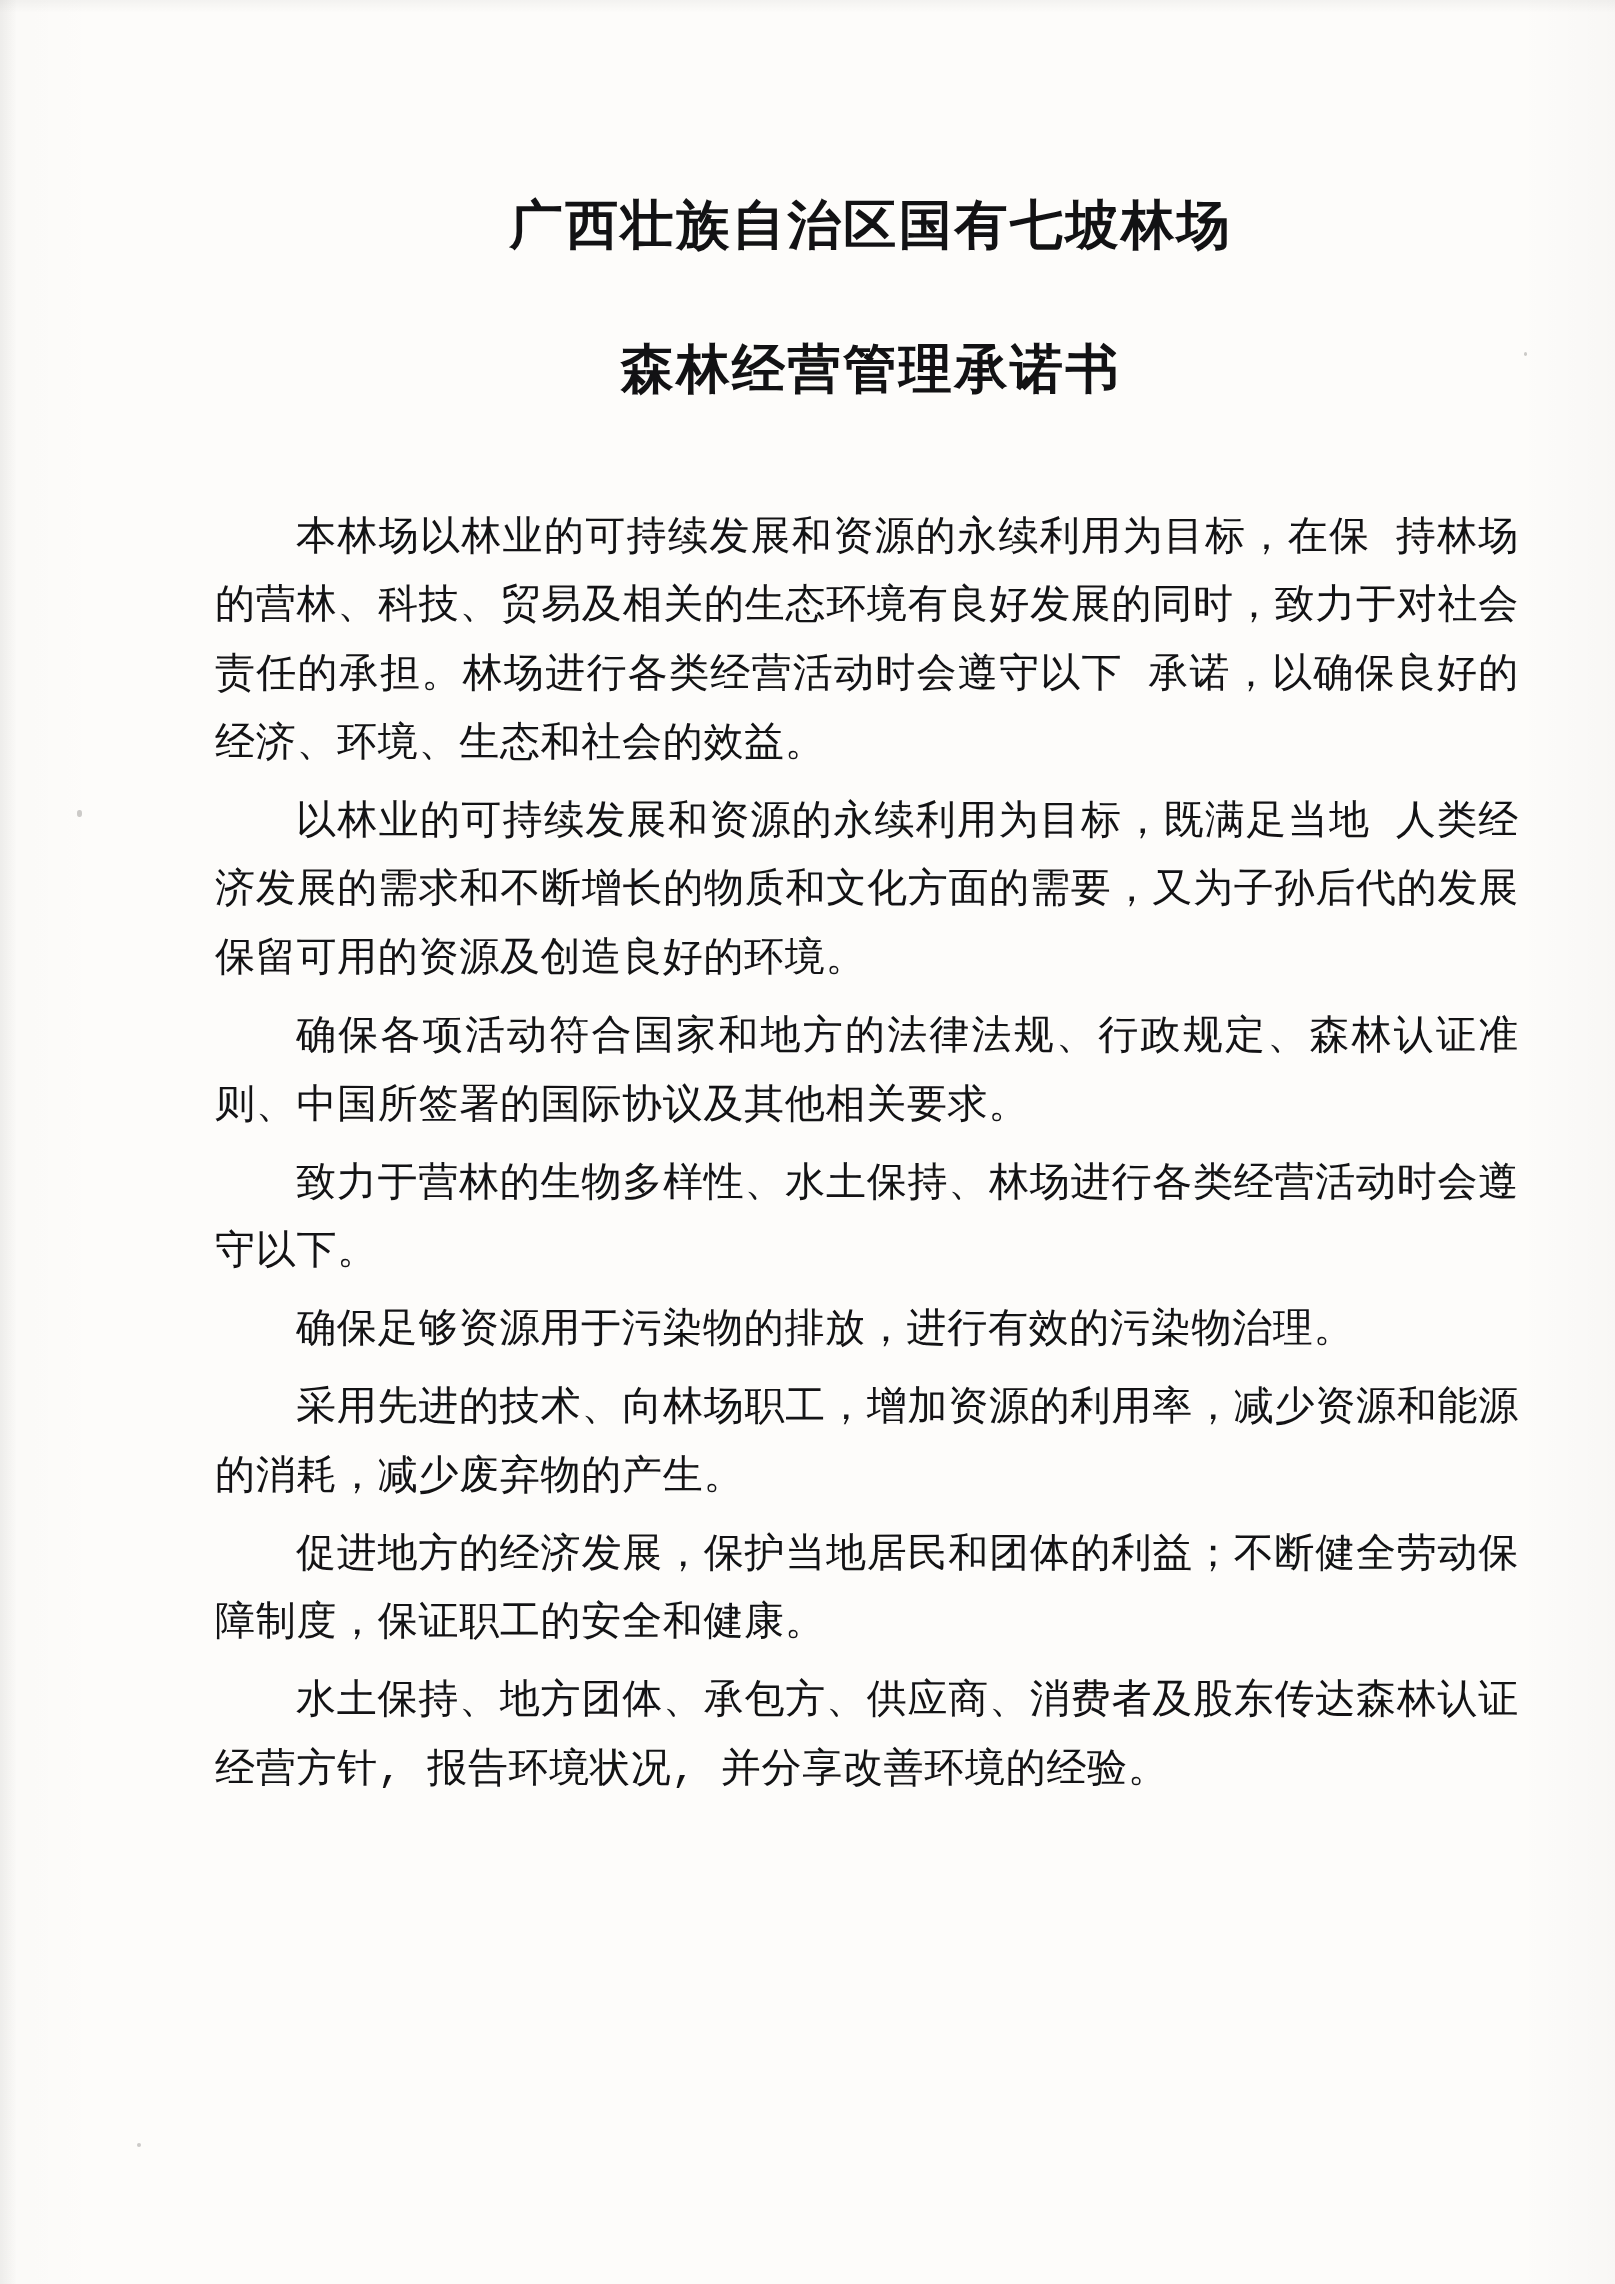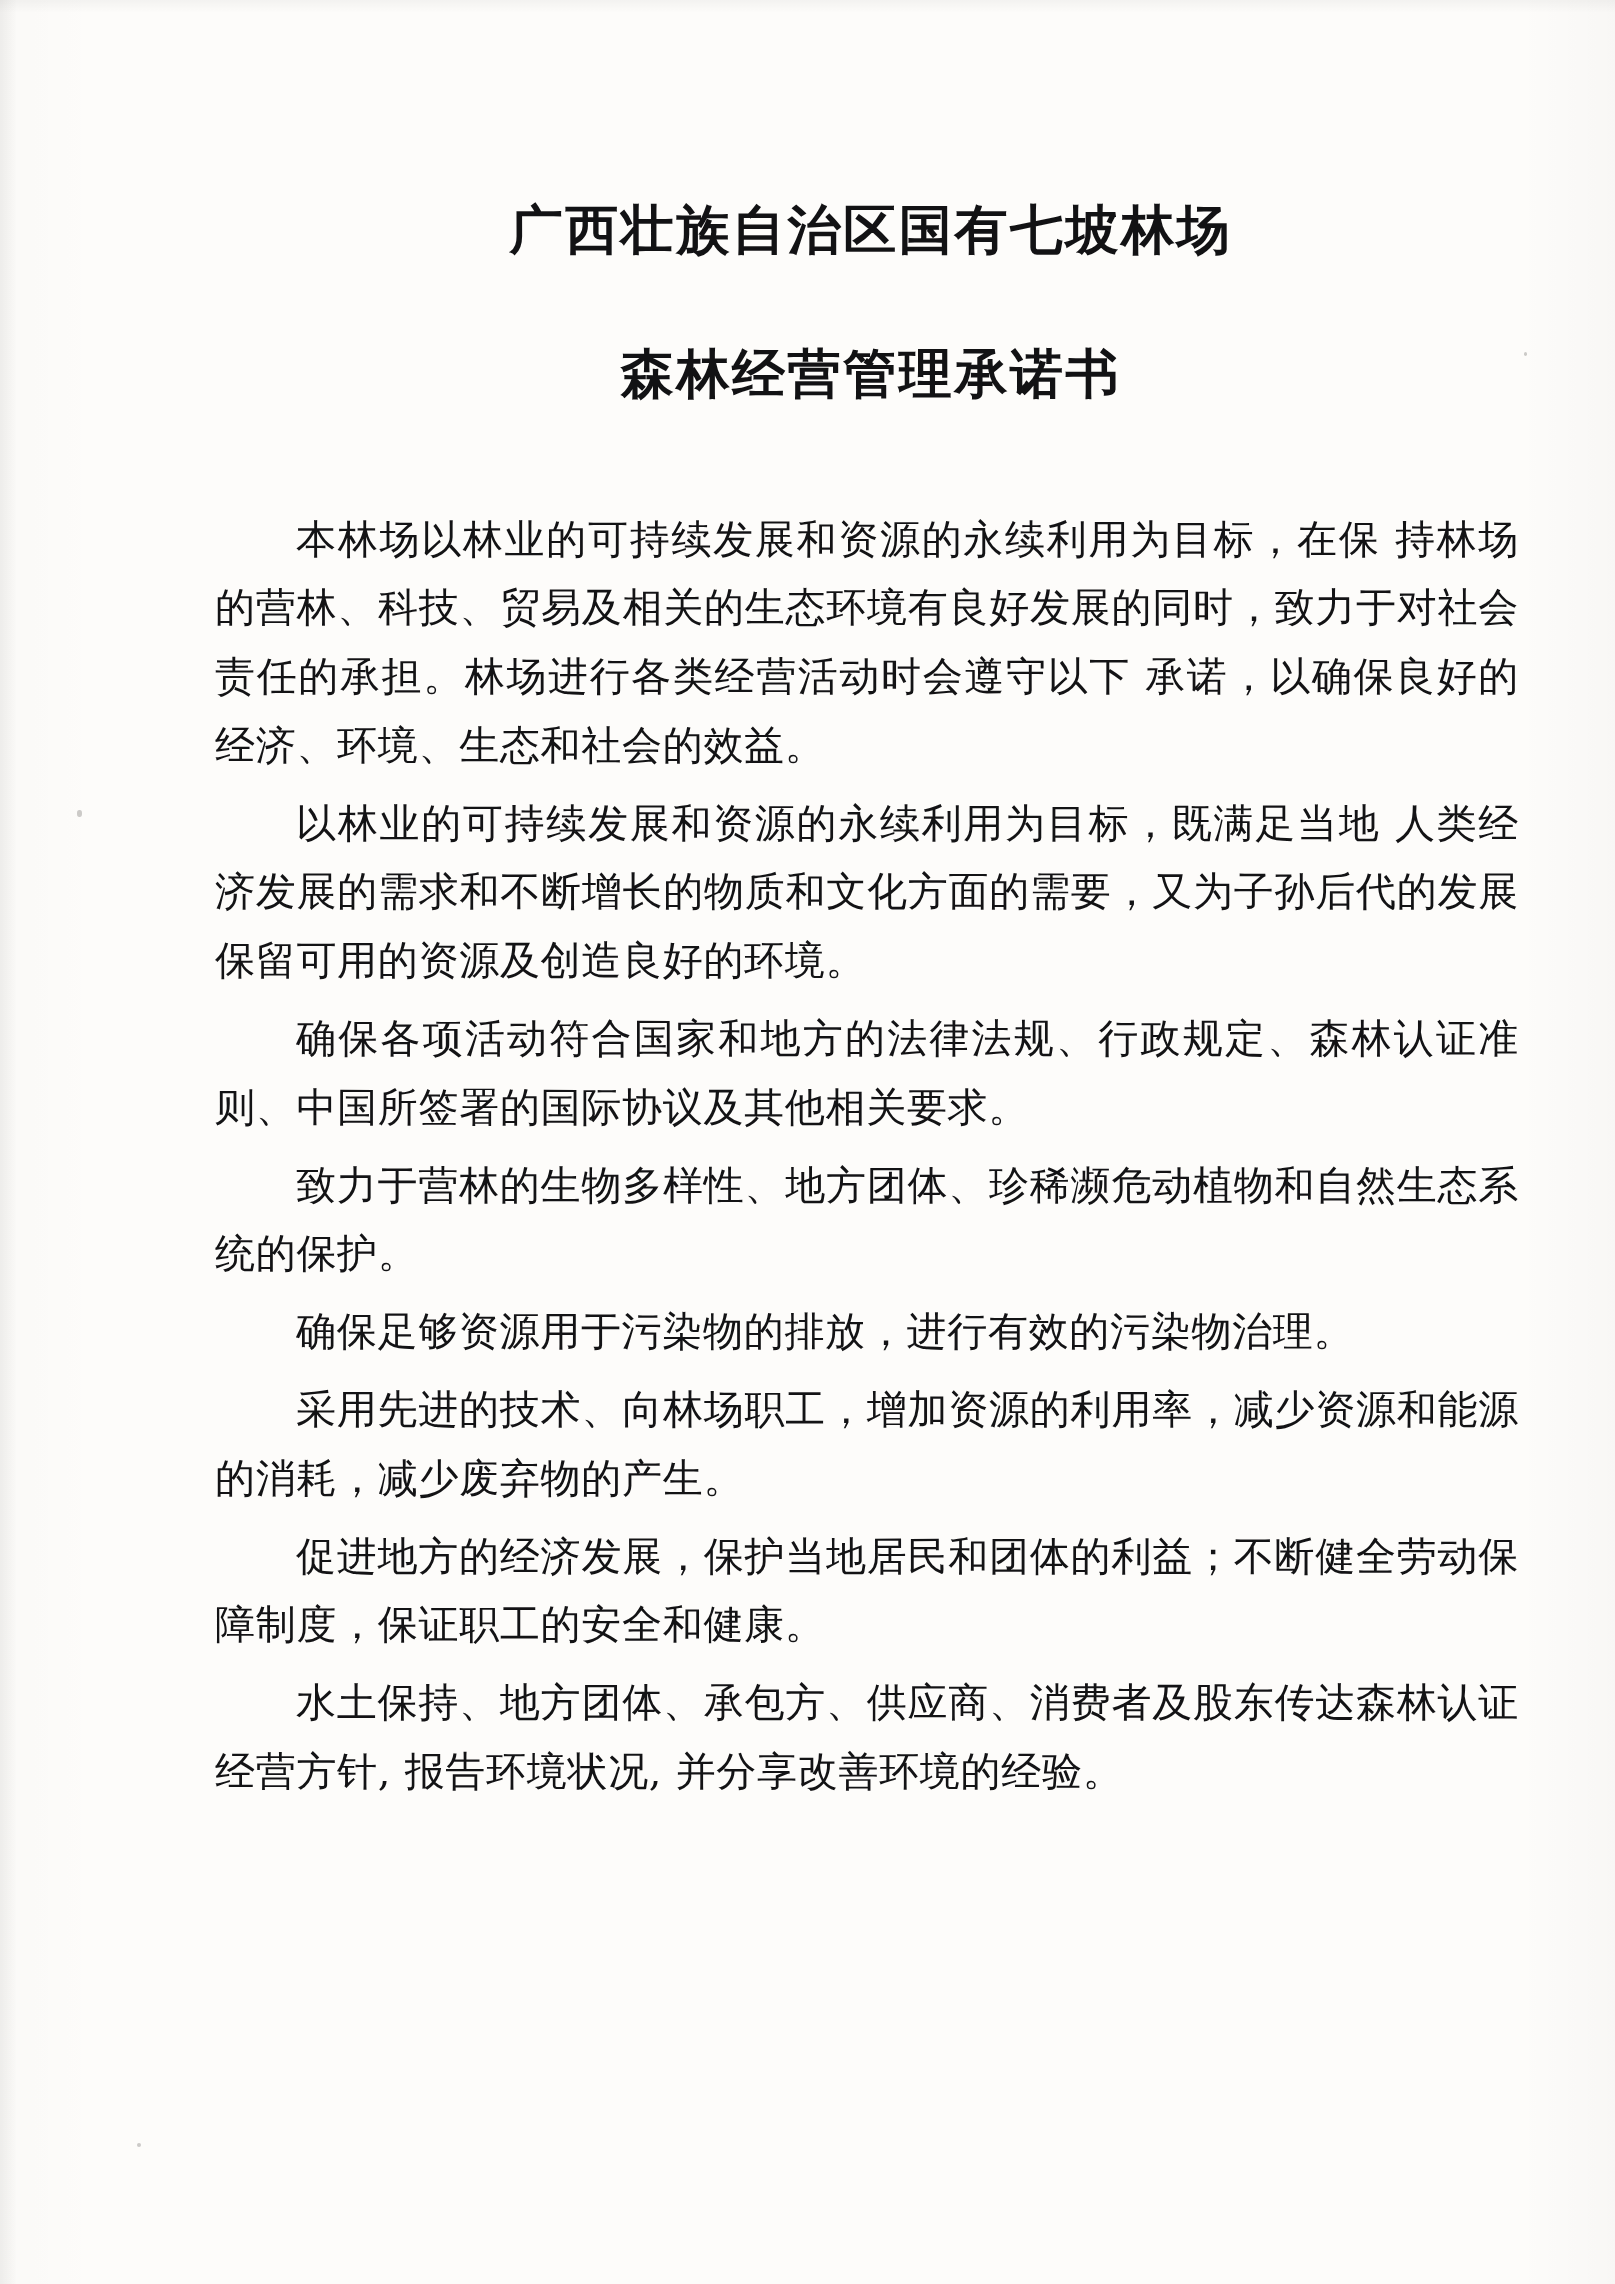--- a/index.html
+++ b/index.html
@@ -27,20 +27,21 @@
   }
 
   .sheet {
     position: absolute;
     left: 0;
     top: 0;
     width: 1616px;
     height: 2284px;
     box-sizing: border-box;
     padding: 196px 89px 78px 215px;
+    font-family: Liberation Mono, monospace;
   }
 
   .doc-title {
     text-align: center;
     font-weight: 700;
     font-size: 53px;
     letter-spacing: 2.6px;
     line-height: 1.25;
     margin: 0 0 0 0;
     color: #121214;
@@ -95,21 +96,21 @@
   <div class="sheet">
 
     <h1 class="doc-title">广西壮族自治区国有七坡林场</h1>
 
     <h1 class="doc-title second">森林经营管理承诺书</h1>
 
     <div class="body-block">
       <p class="para">本林场以林业的可持续发展和资源的永续利用为目标，在保 持林场的营林、科技、贸易及相关的生态环境有良好发展的同时，致力于对社会责任的承担。林场进行各类经营活动时会遵守以下 承诺，以确保良好的经济、环境、生态和社会的效益。</p>
       <p class="para">以林业的可持续发展和资源的永续利用为目标，既满足当地 人类经济发展的需求和不断增长的物质和文化方面的需要，又为子孙后代的发展保留可用的资源及创造良好的环境。</p>
       <p class="para">确保各项活动符合国家和地方的法律法规、行政规定、森林认证准则、中国所签署的国际协议及其他相关要求。</p>
-      <p class="para">致力于营林的生物多样性、地方团体、珍稀濒危动植物和自然生态系统的保护。</p>
+      <p class="para">致力于营林的生物多样性、水土保持、林场进行各类经营活动时会遵守以下。</p>
       <p class="para">确保足够资源用于污染物的排放，进行有效的污染物治理。</p>
       <p class="para">采用先进的技术、向林场职工，增加资源的利用率，减少资源和能源的消耗，减少废弃物的产生。</p>
       <p class="para">促进地方的经济发展，保护当地居民和团体的利益；不断健全劳动保障制度，保证职工的安全和健康。</p>
       <p class="para">水土保持、地方团体、承包方、供应商、消费者及股东传达森林认证经营方针, 报告环境状况, 并分享改善环境的经验。</p>
     </div>
 
   </div>
 </div>
 
 

